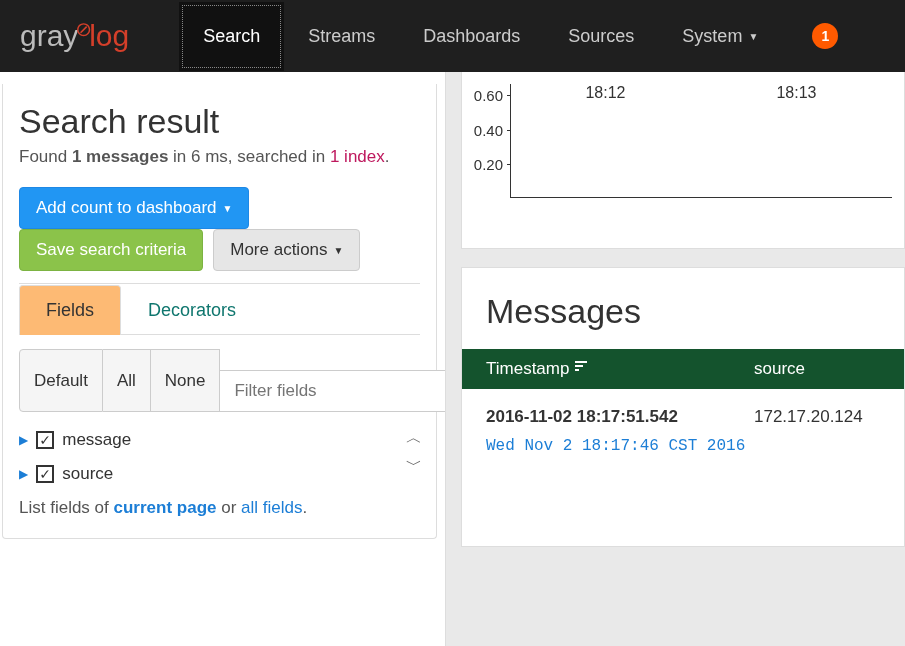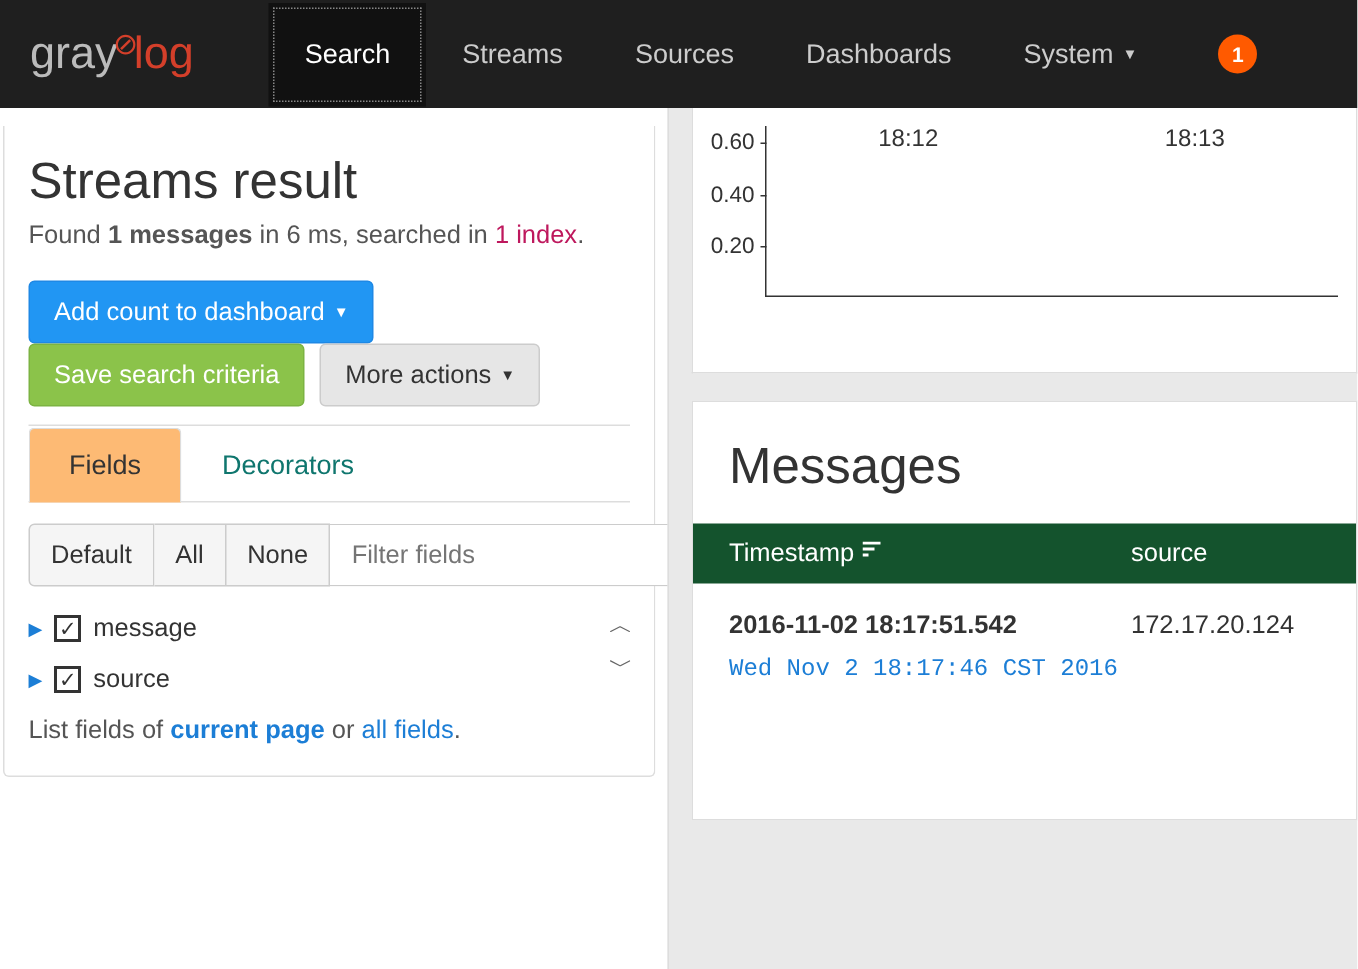--- a/index.html
+++ b/index.html
@@ -40,21 +40,21 @@
 .tabs { display: flex; border-bottom: 1px solid #ddd; }
 .tab { padding: 14px 26px; font-size: 18px; color: #0f766e; cursor: pointer; border: 1px solid transparent; border-bottom: none; position: relative; top: 1px; }
 .tab.active { border-color: #ddd; border-radius: 4px 4px 0 0; background: #fdba74; color: #333; }
 
 
 .field-toolbar { display: flex; margin-top: 14px; gap: 0; }
 .fbtn { padding: 10px 14px; font-size: 17px; background: #f5f5f5; border: 1px solid #ccc; color: #333; cursor: pointer; }
 .fbtn:first-child { border-radius: 4px 0 0 4px; }
 .fbtn:nth-child(2) { border-left: none; border-right: none; }
 .fbtn:nth-child(3) { border-radius: 0; }
-.finput { flex: 1; padding: 10px 14px; font-size: 17px; border: 1px solid #ccc; border-left: none; border-radius: 0 4px 4px 0; color: #888; }
+.finput { flex: 1; padding: 10px 14px; font-size: 17px; border: 1px solid #ccc; border-left: none; border-radius: 0 4px 4px 0; color: #888; margin-top: 21px; }
 
 
 .fields-list { margin-top: 18px; position: relative; }
 .field-item { display: flex; align-items: center; gap: 8px; font-size: 17px; color: #333; margin-bottom: 14px; }
 .tri { color: #1c7ed6; font-size: 12px; cursor: pointer; }
 .checkbox { width: 18px; height: 18px; border: 2px solid #333; display: inline-flex; align-items: center; justify-content: center; font-size: 14px; cursor: pointer; }
 .updown { position: absolute; right: -2px; top: -2px; display: flex; flex-direction: column; gap: 6px; }
 .updown span { color: #666; font-size: 16px; cursor: pointer; }
 
 .list-footer { font-size: 17px; color: #555; margin-top: 12px; }
@@ -87,33 +87,33 @@
 <body>
 
 <div class="navbar">
   <div class="logo">
     <span class="logo-gray">gray</span>
     <span class="logo-ring">⊘</span>
     <span class="logo-log">log</span>
   </div>
   <div class="nav-item active">Search</div>
   <div class="nav-item">Streams</div>
+  <div class="nav-item">Dashboards</div>
   <div class="nav-item">Sources</div>
-  <div class="nav-item">Dashboards</div>
   <div class="nav-item">
     <span>System</span>
     <span class="caret">▼</span>
   </div>
   <div class="notif-badge">1</div>
 </div>
 
 <div class="main">
   <div class="left-col">
     <div class="panel">
-      <h1>Streams result</h1>
+      <h1>Search result</h1>
       <p class="sub">
         <span>Found </span><strong>1 messages</strong><span>  in 6 ms, searched in </span><a href="#">1 index</a><span>.</span>
       </p>
 
       <button class="btn btn-blue">
         <span>Add count to dashboard</span>
         <span class="caret">▼</span>
       </button>
       <div class="btn-row">
         <button class="btn btn-green">Save search criteria</button>

